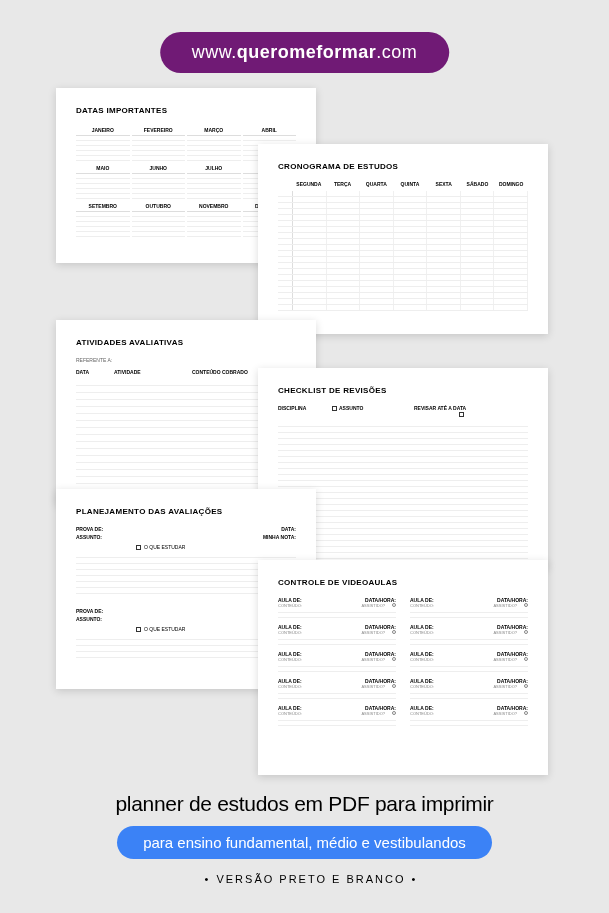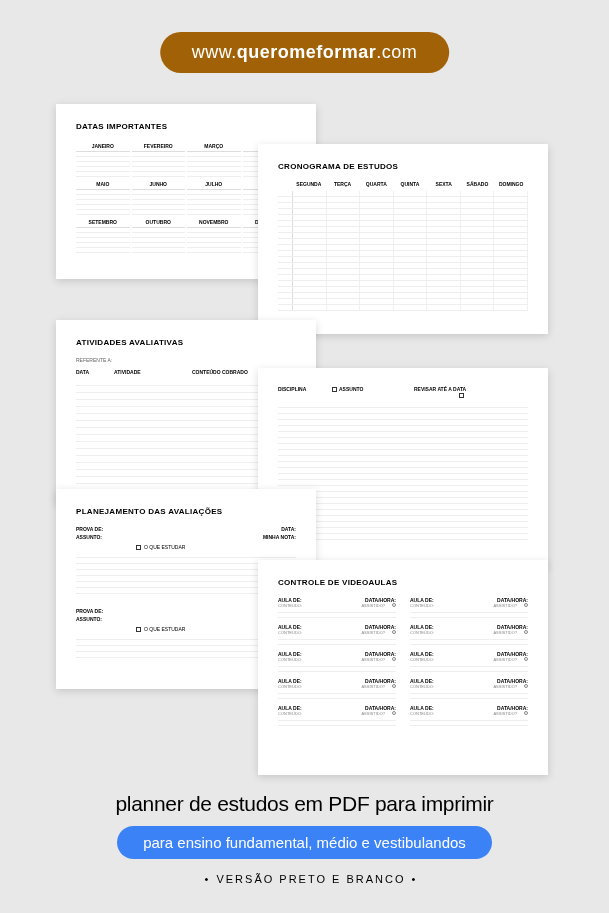--- a/index.html
+++ b/index.html
@@ -9,21 +9,21 @@
       background: #e8e8e8;
       font-family: Arial, Helvetica, sans-serif;
       position: relative;
       overflow: hidden;
     }
     .header-pill {
       position: absolute;
       top: 32px;
       left: 50%;
       transform: translateX(-50%);
-      background: #a16207;
+      background: #701a75;
       color: #fff;
       padding: 10px 32px;
       border-radius: 30px;
       font-size: 18px;
       letter-spacing: 0.5px;
     }
     .header-pill .thin { font-weight: 300; }
     .header-pill .bold { font-weight: 700; }
     
     .page {
@@ -38,21 +38,21 @@
       letter-spacing: 0.3px;
       margin-bottom: 10px;
     }
     .page-subtitle {
       font-size: 5px;
       color: #666;
       margin-bottom: 6px;
     }
     
     
-    .page1 { top: 104px; left: 56px; width: 260px; height: 175px; }
+    .page1 { top: 88px; left: 56px; width: 260px; height: 175px; }
     .month-grid { display: flex; flex-direction: column; gap: 2px; }
     .month-row { display: flex; gap: 2px; }
     .month-cell { flex: 1; }
     .month-label { font-size: 5px; font-weight: 600; text-align: center; padding: 2px 0; }
     .month-lines { border-top: 1px solid #ddd; }
     .month-lines .line { height: 5px; border-bottom: 1px solid #eee; }
     
     
     .page2 { top: 144px; left: 258px; width: 290px; height: 190px; }
     .crono-header { display: flex; margin-bottom: 4px; margin-left: 14px; }
@@ -490,20 +490,21 @@
       <div class="line"></div>
       <div class="line"></div>
       <div class="line"></div>
       <div class="line"></div>
     <div class="line"></div>
       <div class="line"></div>
   </div>
 </div>
 
 <div class="page page4">
+  <div class="page-title">CHECKLIST DE REVISÕES</div>
   <div class="check-header">
     <span class="check-col1">DISCIPLINA</span>
     <span class="check-col2"><span class="check-icon"></span><span>ASSUNTO</span></span>
     <span class="check-col4"><span>REVISAR ATÉ A DATA</span> <span class="check-icon"></span></span>
   </div>
   <div class="check-lines">
     <div class="line"></div>
       <div class="line"></div>
       <div class="line"></div>
       <div class="line"></div>

